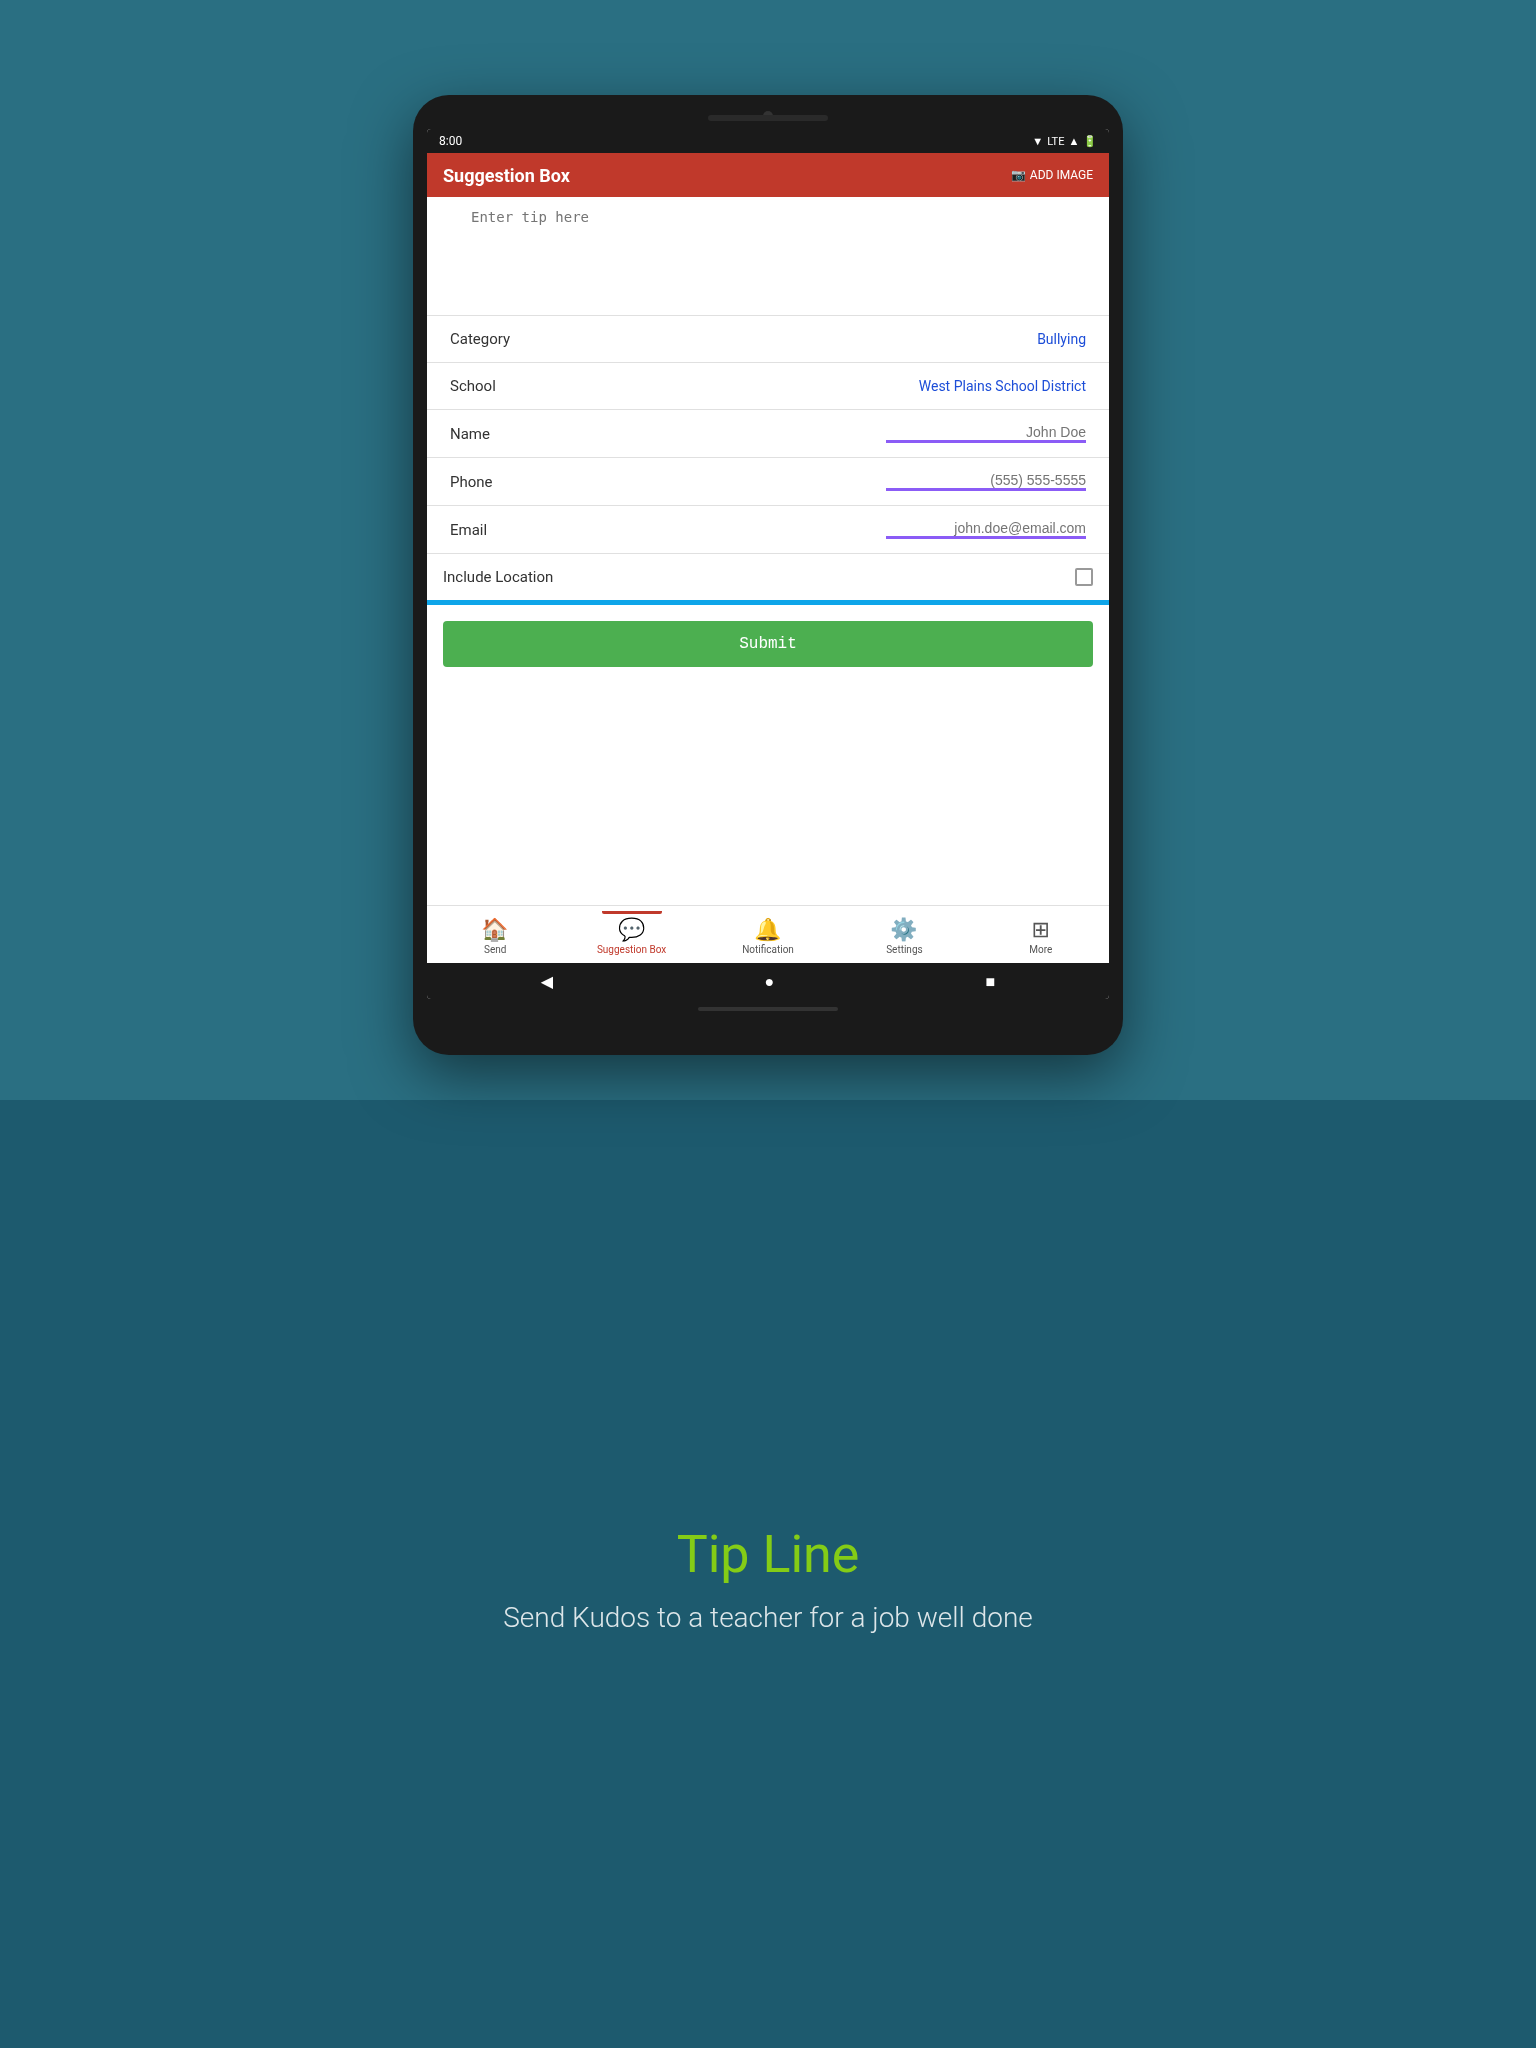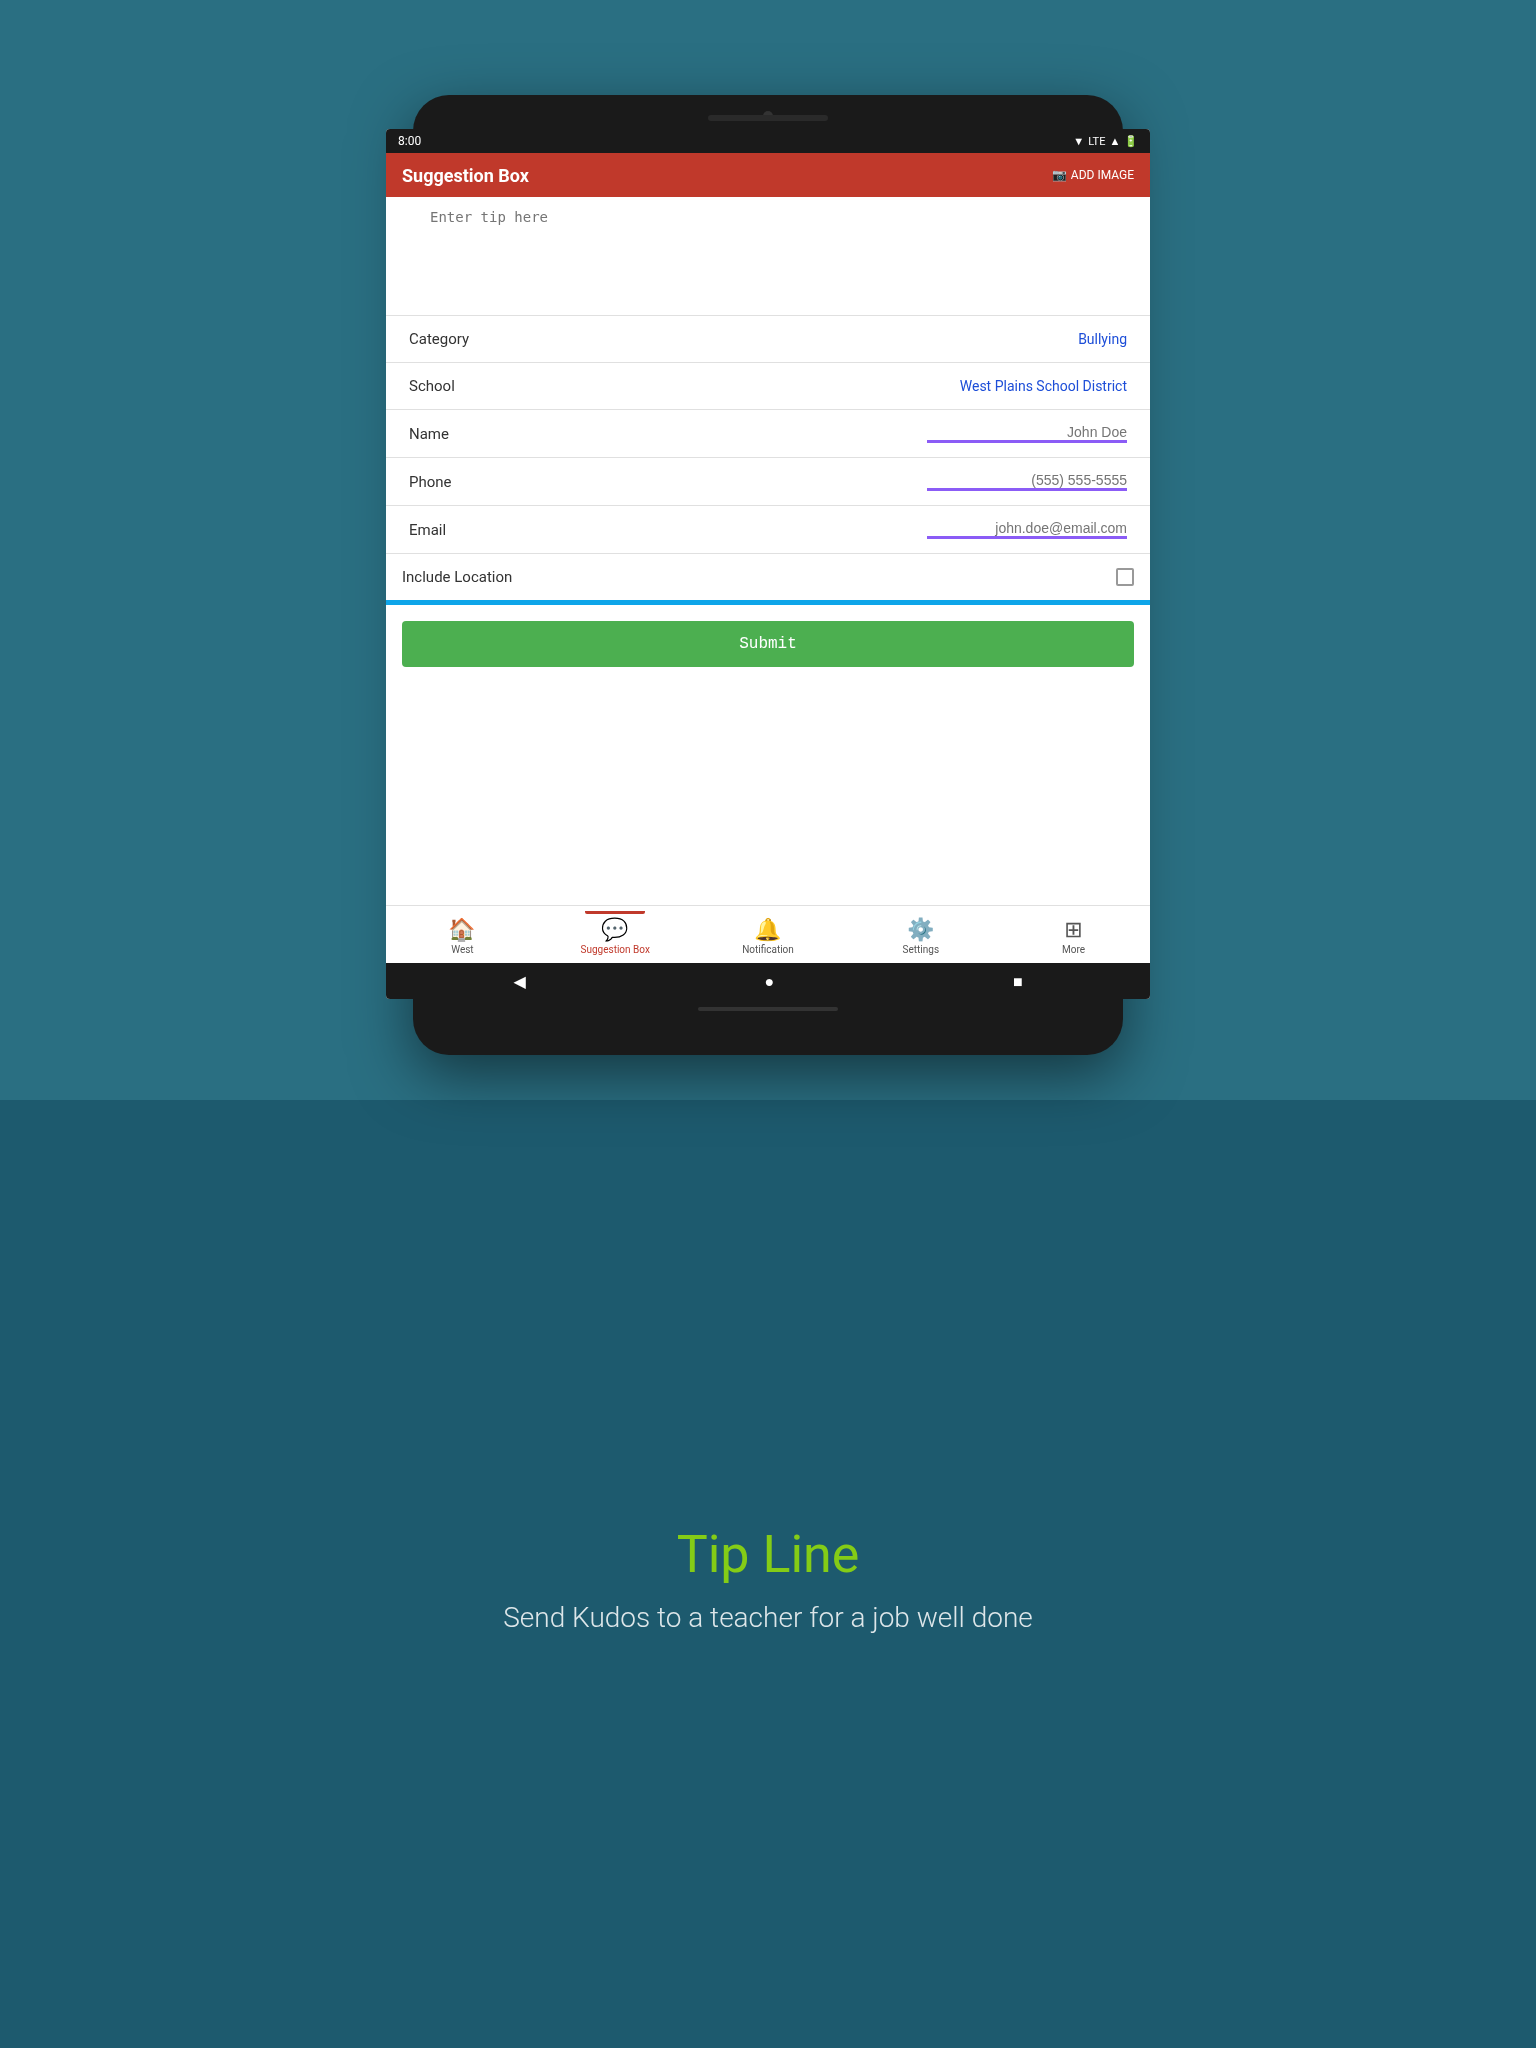--- a/index.html
+++ b/index.html
@@ -63,21 +63,21 @@
       height: 6px;
       background: #2a2a2a;
       border-radius: 3px;
       position: absolute;
       top: 20px;
       left: 50%;
       transform: translateX(-50%);
     }
 
     .screen {
-      width: 764px;
+      width: 682px;
       height: 870px;
       background: #f5f5f5;
       border-radius: 4px;
       display: flex;
       flex-direction: column;
       overflow: hidden;
     }
 
     .status-bar {
       width: 100%;
@@ -358,21 +358,21 @@
           <span class="form-label">Include Location</span>
           <div class="checkbox-custom"></div>
         </div>
 
         <button class="submit-btn">Submit</button>
       </div>
 
       <div class="bottom-nav">
         <div class="nav-item">
           <span class="nav-icon">🏠</span>
-          <span class="nav-label">West</span>
+          <span class="nav-label">Send</span>
         </div>
         <div class="nav-item active">
           <span class="nav-icon">💬</span>
           <span class="nav-label">Suggestion Box</span>
         </div>
         <div class="nav-item">
           <span class="nav-icon">🔔</span>
           <span class="nav-label">Notification</span>
         </div>
         <div class="nav-item">

